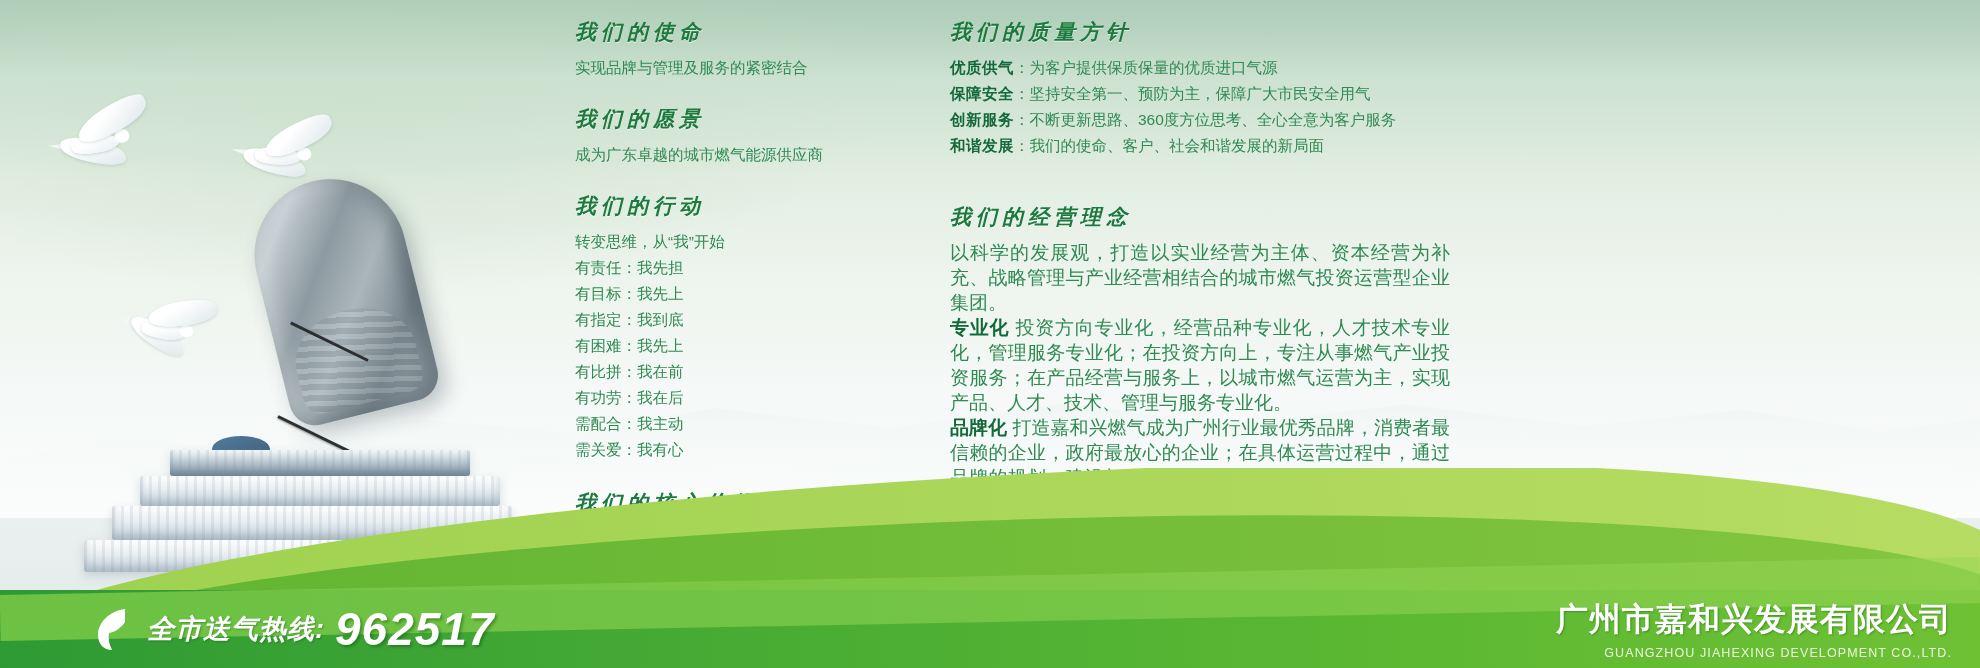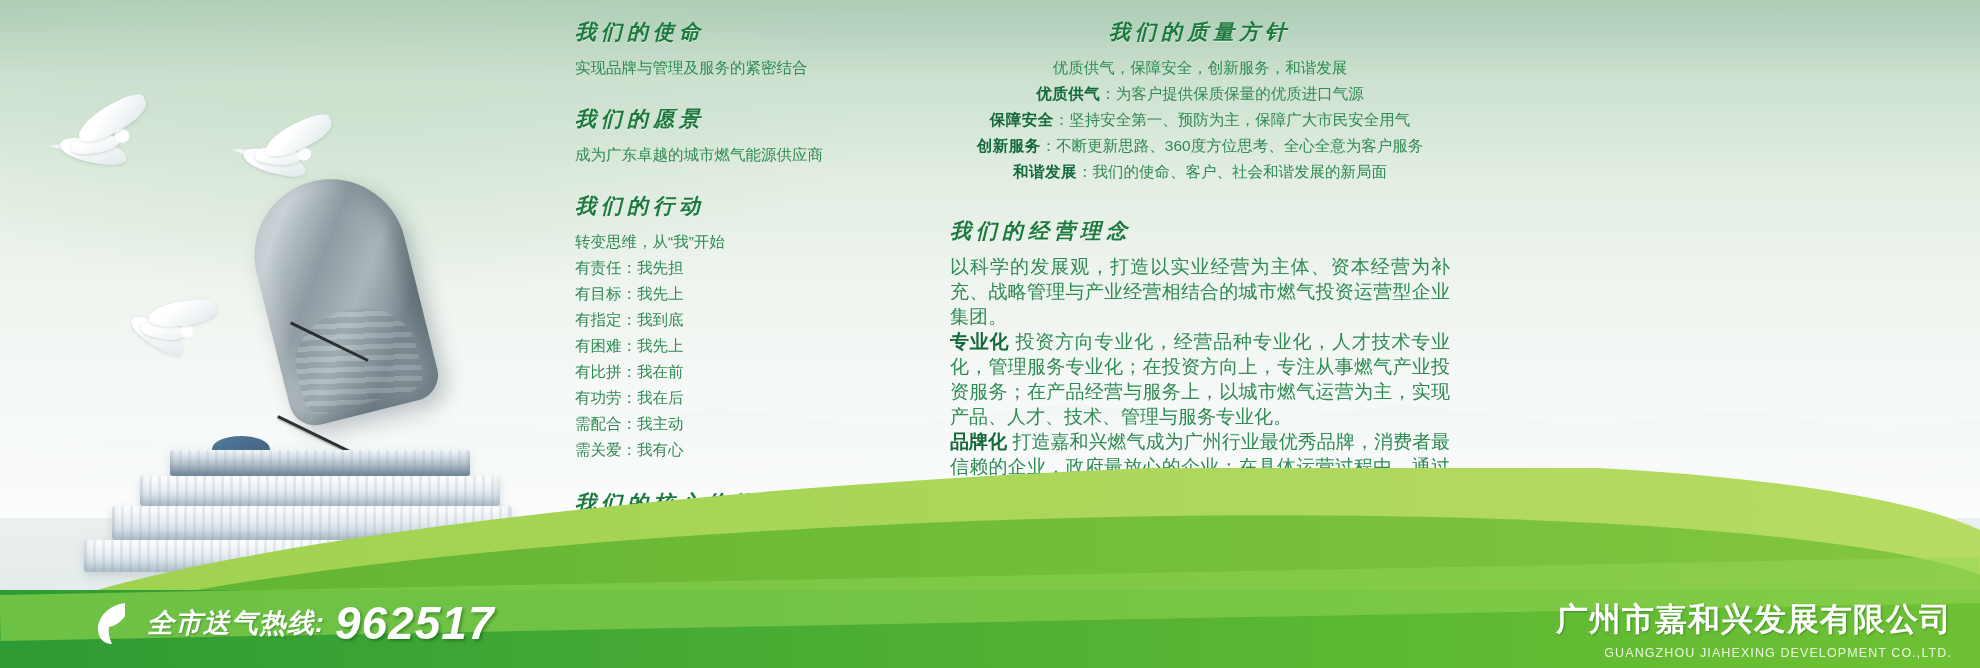--- a/index.html
+++ b/index.html
@@ -153,21 +153,21 @@
   .para {
     font-size:19px; line-height:25px; color:#2f8a53;
     text-align:justify;
   }
   .lbl { font-weight:bold; color:#13693a; }
   .lbl-sp { font-weight:bold; color:#13693a; letter-spacing:.5px; }
 
   #col-left .block.mission  { margin-bottom:24px; }
   #col-left .block.vision   { margin-bottom:24px; }
   #col-left .block.action   { margin-bottom:26px; }
-  #col-right .block.quality { margin-bottom:32px;text-align:center; }
+  #col-right .block.quality { margin-bottom:44px; }
   #col-right .block.mgmt    { margin-bottom:36px; }
 
   
   .wave-wrap { position:absolute; left:0; bottom:0; width:100%; height:200px; overflow:hidden; }
   .wave-light {
     position:absolute; left:-2%; bottom:44px; width:104%; height:150px;
     background:linear-gradient(90deg,#9ed14f,#b7dc63);
     border-radius:60% 40% 0 0 / 100% 90% 0 0;
     transform:rotate(-2.2deg);
   }
@@ -181,21 +181,21 @@
     position:absolute; left:0; bottom:0; width:100%; height:78px;
     background:linear-gradient(90deg,#2e9a34 0%, #46ab34 35%, #5cb832 70%, #6fc134 100%);
   }
   .band-sheen {
     position:absolute; left:0; bottom:46px; width:100%; height:46px;
     background:linear-gradient(92deg, rgba(120,200,70,.85), rgba(150,214,85,.55));
     transform:rotate(-1.1deg);
   }
 
   .hotline {
-    position:absolute; left:95px; bottom:22px;
+    position:absolute; left:95px; bottom:16px;
     display:flex; align-items:center; gap:10px;
   }
   .phone-icon { width:42px; height:46px; position:relative; }
   .phone-icon svg { display:block; }
   .hotline-label {
     color:#ffffff; font-weight:bold; font-style:italic;
     font-size:27px; letter-spacing:1px;
     text-shadow:1px 1px 2px rgba(0,70,0,.35);
   }
   .hotline-number {
@@ -301,21 +301,20 @@
         <span class="lbl">坚持</span><span>：</span><span>严谨负责，坚持前行</span>
       </div>
     </div>
 
   </div>
 
   <div class="col" id="col-right">
 
     <div class="block quality">
       <div class="heading">我们的质量方针</div>
-      <div class="line">优质供气，保障安全，创新服务，和谐发展</div>
       <div class="line">
         <span class="lbl-sp">优质供气</span><span>：</span><span>为客户提供保质保量的优质进口气源</span>
       </div>
       <div class="line">
         <span class="lbl-sp">保障安全</span><span>：</span><span>坚持安全第一、预防为主，保障广大市民安全用气</span>
       </div>
       <div class="line">
         <span class="lbl-sp">创新服务</span><span>：</span><span>不断更新思路、360度方位思考、全心全意为客户服务</span>
       </div>
       <div class="line">

